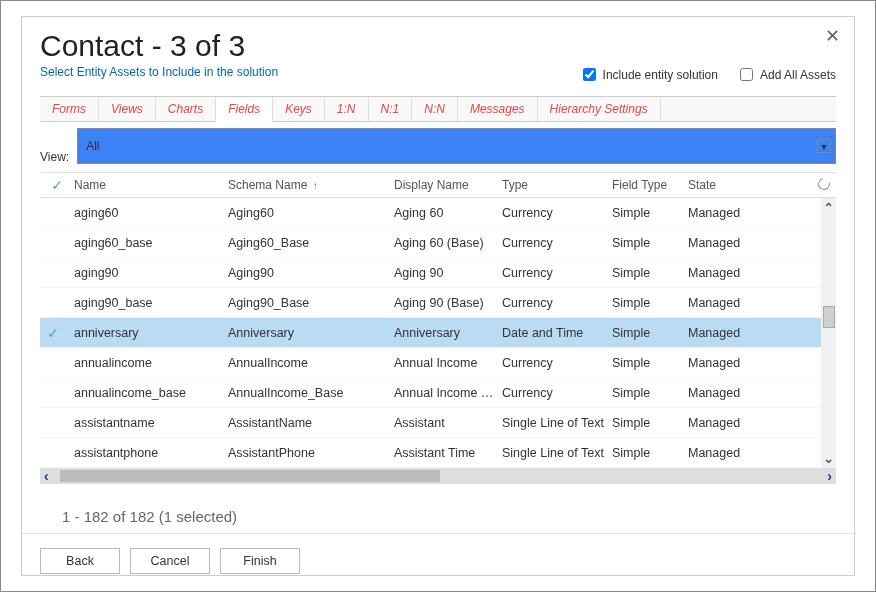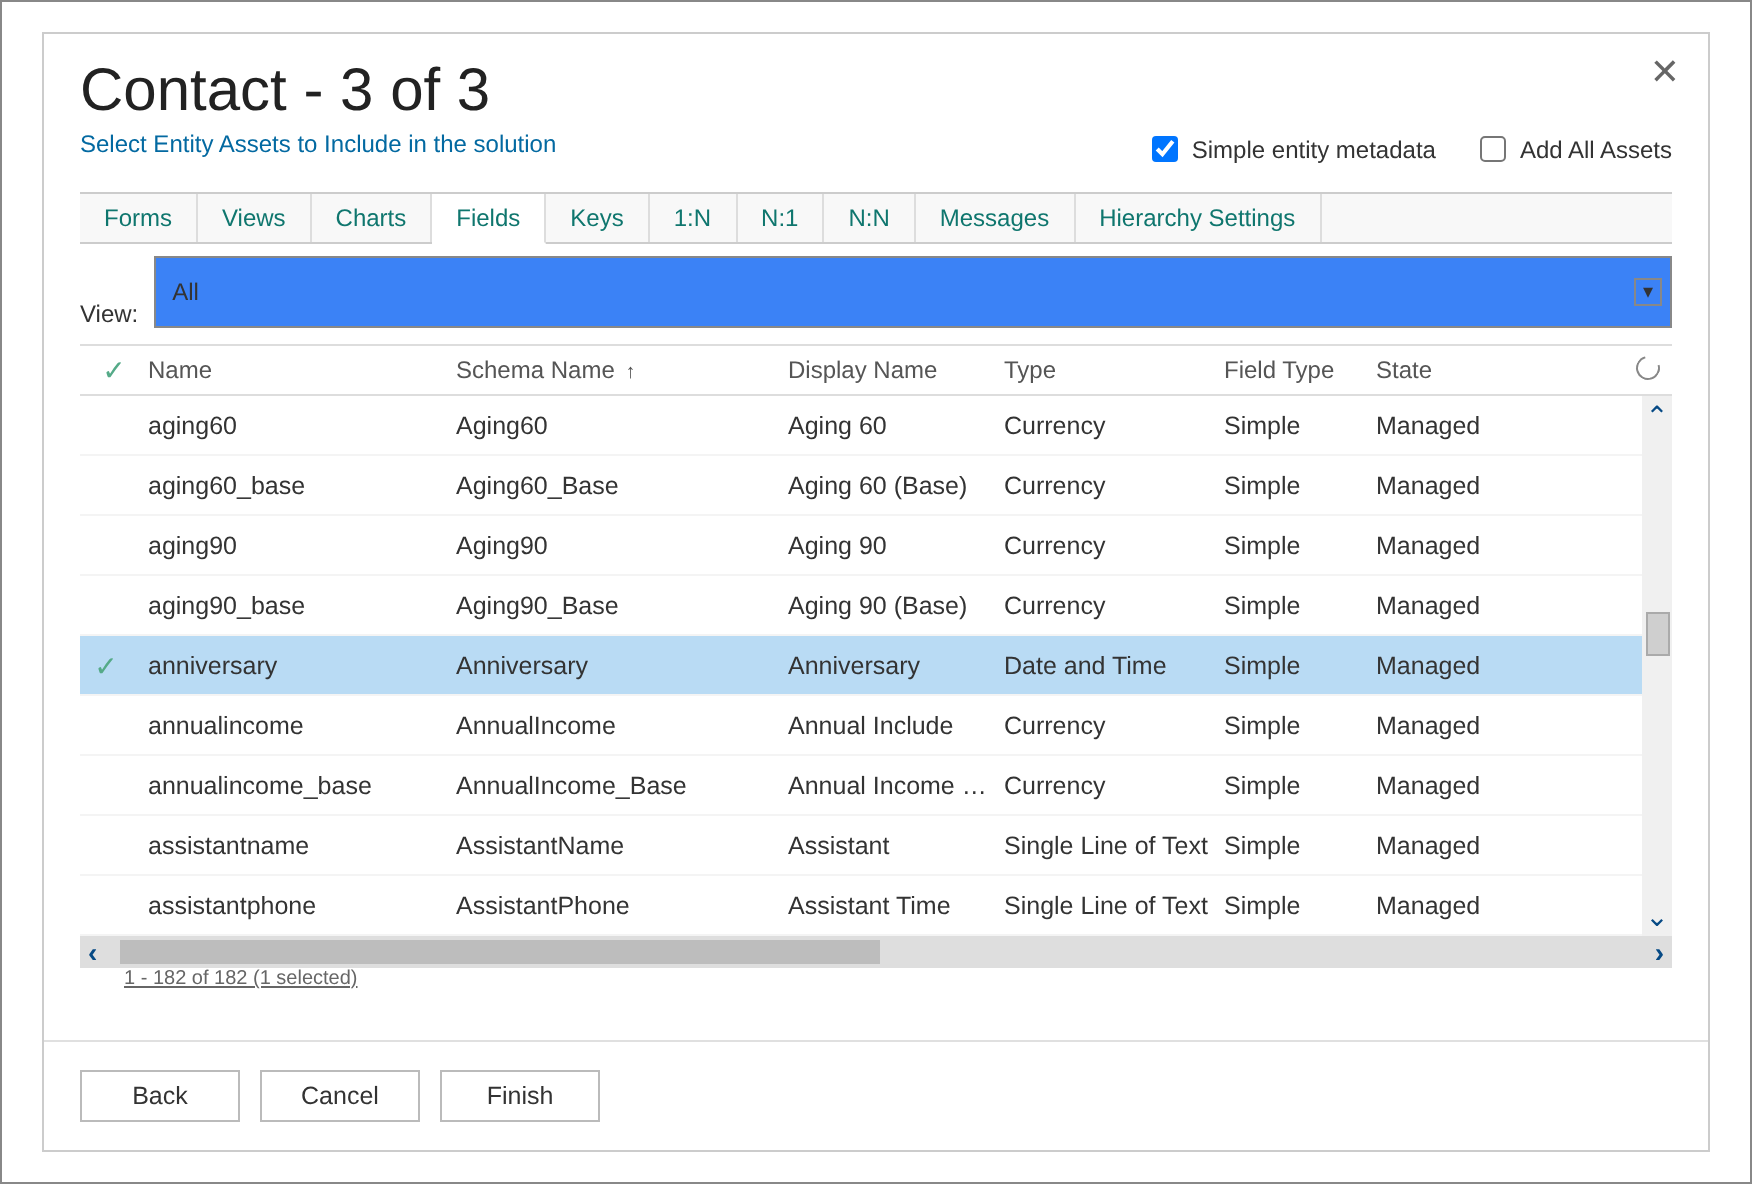--- a/index.html
+++ b/index.html
@@ -63,22 +63,23 @@
     border-left: none;
     border-right: none;
     margin: 8px 18px 0 18px;
     background: #f8f8f8;
     font-size: 12px;
   }
   .tab {
     padding: 5px 12px;
     border-right: 1px solid #ddd;
     cursor: pointer;
-    color: #0f766e;
+    color: #ef4444;
     background: #f8f8f8;
+    font-style: italic;
   }
   .tab.active {
     background: #fff;
     border-bottom: 1px solid #fff;
     margin-bottom: -1px;
   }
   .view-row {
     display: flex;
     align-items: flex-end;
     gap: 8px;
@@ -157,25 +158,24 @@
     background: #dedede;
     position: relative;
     display:flex; align-items:center; justify-content:space-between;
     padding:0 4px;
   }
   .hscroll .arrow { font-size:14px; color:#064a85; cursor:pointer; font-weight:bold;}
   .hscroll .hthumb {
     position:absolute; left:20px; top:2px; bottom:2px; width: 380px; background:#bdbdbd;
   }
   .status {
-    padding: 0 4px 8px 4px;
-    font-size: 10px;
+    padding: 24px 4px 8px 4px;
+    font-size: 15px;
     color: #666;
     margin: 0 18px;
-    text-decoration: underline;
   }
   .footer {
     margin-top: auto;
     border-top: 1px solid #e0e0e0;
     padding: 14px 18px;
     display: flex;
     justify-content: flex-start;
     gap: 10px;
   }
   .btn {
@@ -201,21 +201,21 @@
     <div class="close-x">✕</div>
 
     <div class="header">
       <div class="title">Contact - 3 of 3</div>
       <div class="subtitle">Select Entity Assets to Include in the solution</div>
     </div>
 
     <div class="meta-row">
       <label>
         <input type="checkbox" id="cb-meta" checked="" style="">
-        <span>Simple entity metadata</span>
+        <span>Include entity solution</span>
       </label>
       <label>
         <input type="checkbox" id="cb-addall" style="">
         <span>Add All Assets</span>
       </label>
     </div>
 
     <div class="tabs" id="tabs">
         <div class="tab">Forms</div>
         <div class="tab">Views</div>
@@ -295,21 +295,21 @@
             <div class="cell col-schema">Anniversary</div>
             <div class="cell col-disp">Anniversary</div>
             <div class="cell col-type">Date and Time</div>
             <div class="cell col-ftype">Simple</div>
             <div class="cell col-state">Managed</div>
           </div>
           <div class="row">
             <div class="cell col-check"></div>
             <div class="cell col-name">annualincome</div>
             <div class="cell col-schema">AnnualIncome</div>
-            <div class="cell col-disp">Annual Include</div>
+            <div class="cell col-disp">Annual Income</div>
             <div class="cell col-type">Currency</div>
             <div class="cell col-ftype">Simple</div>
             <div class="cell col-state">Managed</div>
           </div>
           <div class="row">
             <div class="cell col-check"></div>
             <div class="cell col-name">annualincome_base</div>
             <div class="cell col-schema">AnnualIncome_Base</div>
             <div class="cell col-disp">Annual Income (...</div>
             <div class="cell col-type">Currency</div>

